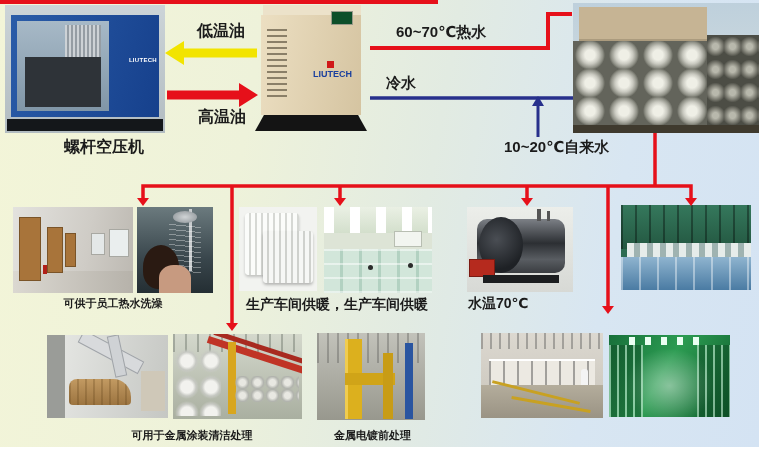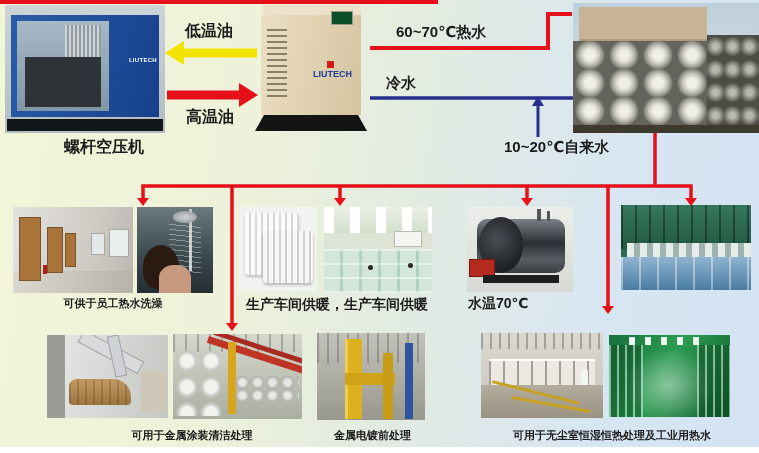--- a/index.html
+++ b/index.html
@@ -5,21 +5,21 @@
   html,body{margin:0;padding:0;}
   #stage{
     position:relative;width:759px;height:453px;overflow:hidden;
     font-family:"Liberation Sans","DejaVu Sans",sans-serif;
     background:linear-gradient(100deg,#f3f5d8 0%,#eef2da 32%,#e2ebe2 55%,#d8e6f2 78%,#d4e3f3 100%);
   }
   .abs{position:absolute;}
   .photo{position:absolute;overflow:hidden;}
   .cap{position:absolute;color:#1b1b1b;font-weight:bold;white-space:nowrap;}
   .cap-machine{font-size:16px;text-align:center;}
-  .cap-flow{font-size:16px;}
+  .cap-flow{font-size:16px;margin-left:12px;}
   .cap-app{font-size:11px;text-align:center;}
   svg.connectors{position:absolute;left:0;top:0;z-index:6;pointer-events:none;}
   .lbl{z-index:7;}
   .bottom-strip{left:0;top:447px;width:759px;height:6px;background:#ffffff;z-index:8;}
 
   
   .ph-compressor{left:5px;top:5px;width:160px;height:128px;background:linear-gradient(#ccd4d8,#b2bcc1);}
   .ph-compressor .body{position:absolute;left:6px;top:10px;width:148px;height:102px;background:linear-gradient(105deg,#2a5ca8,#16408c);}
   .ph-compressor .window{position:absolute;left:12px;top:16px;width:92px;height:90px;background:linear-gradient(#a7b9c7,#8096a7);}
   .ph-compressor .inner{position:absolute;left:20px;top:52px;width:76px;height:50px;background:#2e3338;}
@@ -278,16 +278,15 @@
   <div class="cap lbl abs" style="left:504px;top:138px;font-size:15px;">10~20℃自来水</div>
 
   <div class="cap cap-app lbl abs" style="left:13px;top:296px;width:200px;">可供于员工热水洗澡</div>
   <div class="cap cap-app lbl abs" style="left:237px;top:296px;width:200px;font-size:14px;">生产车间供暖，生产车间供暖</div>
   <div class="cap lbl abs" style="left:468px;top:295px;font-size:14px;line-height:16px;">
     <div>水温70℃</div>
   </div>
 
   <div class="cap cap-app lbl abs" style="left:62px;top:428px;width:260px;">可用于金属涂装清洁处理</div>
   <div class="cap cap-app lbl abs" style="left:310px;top:428px;width:125px;">金属电镀前处理</div>
-  <div class="cap cap-app lbl abs" style="left:476px;top:428px;width:272px;">可用于无尘室恒湿恒热处理及工业用热水</div>
 
   <div class="abs bottom-strip"></div>
 </div>
 
 </body></html>

